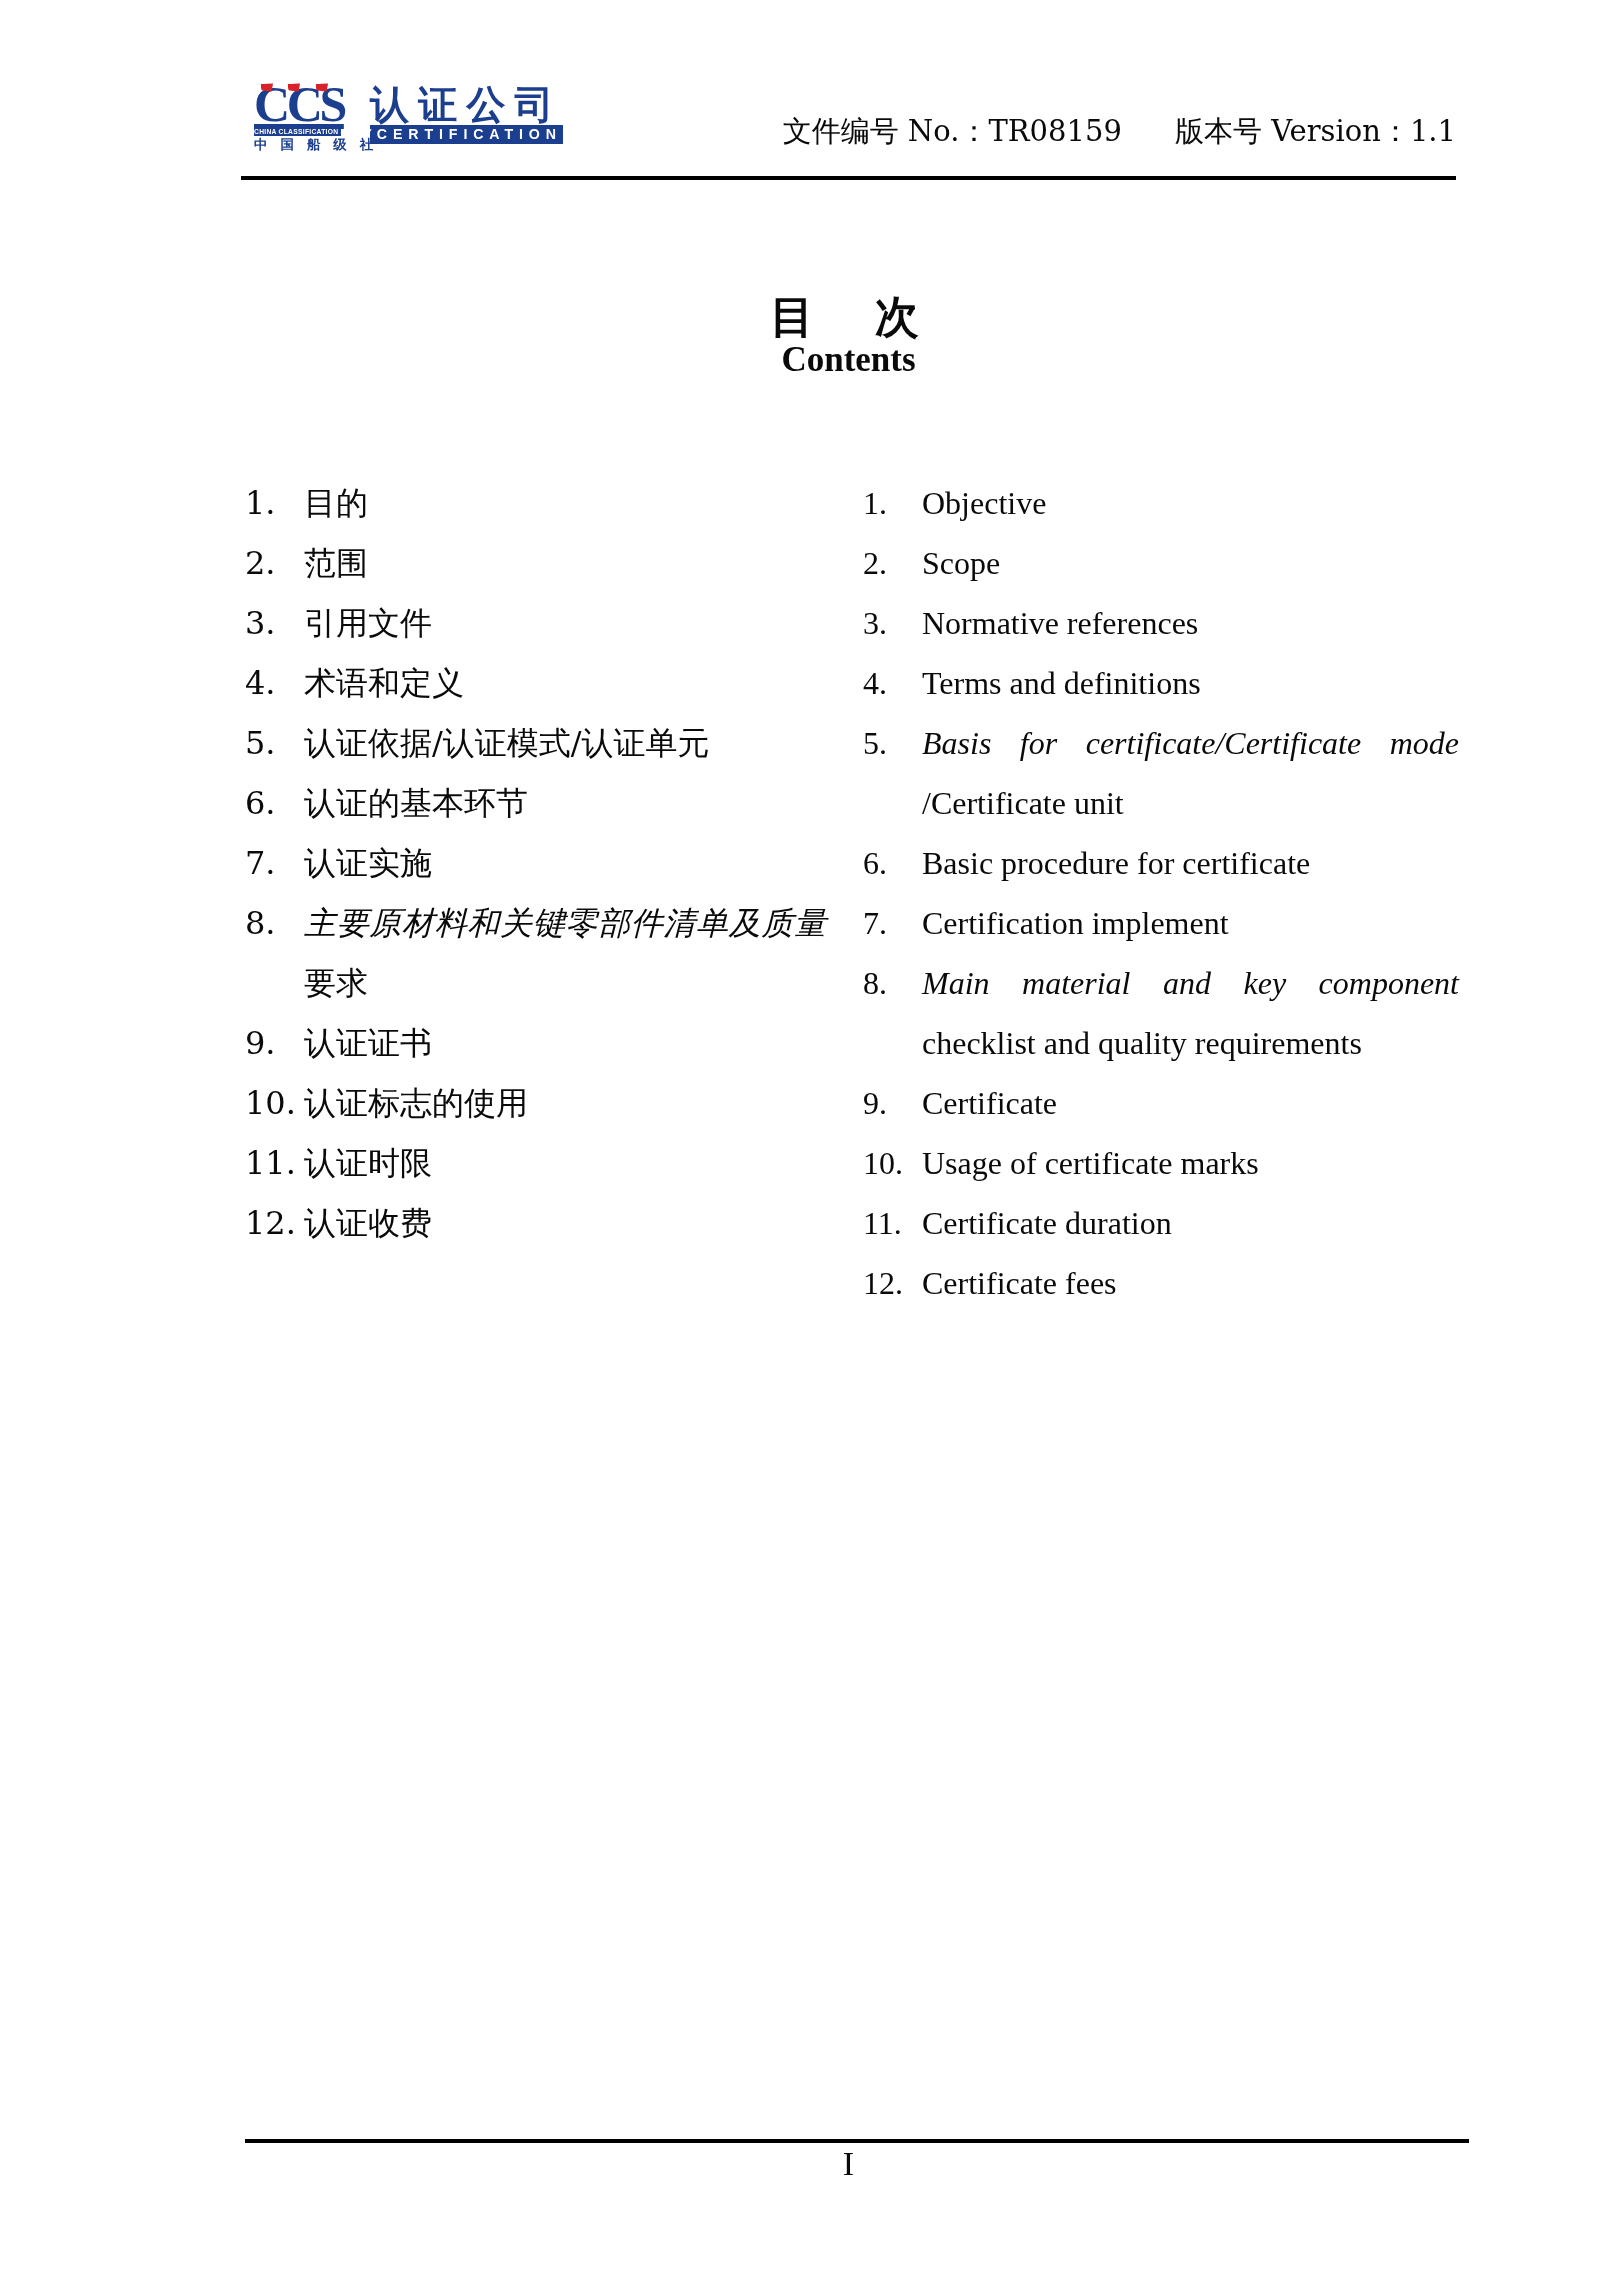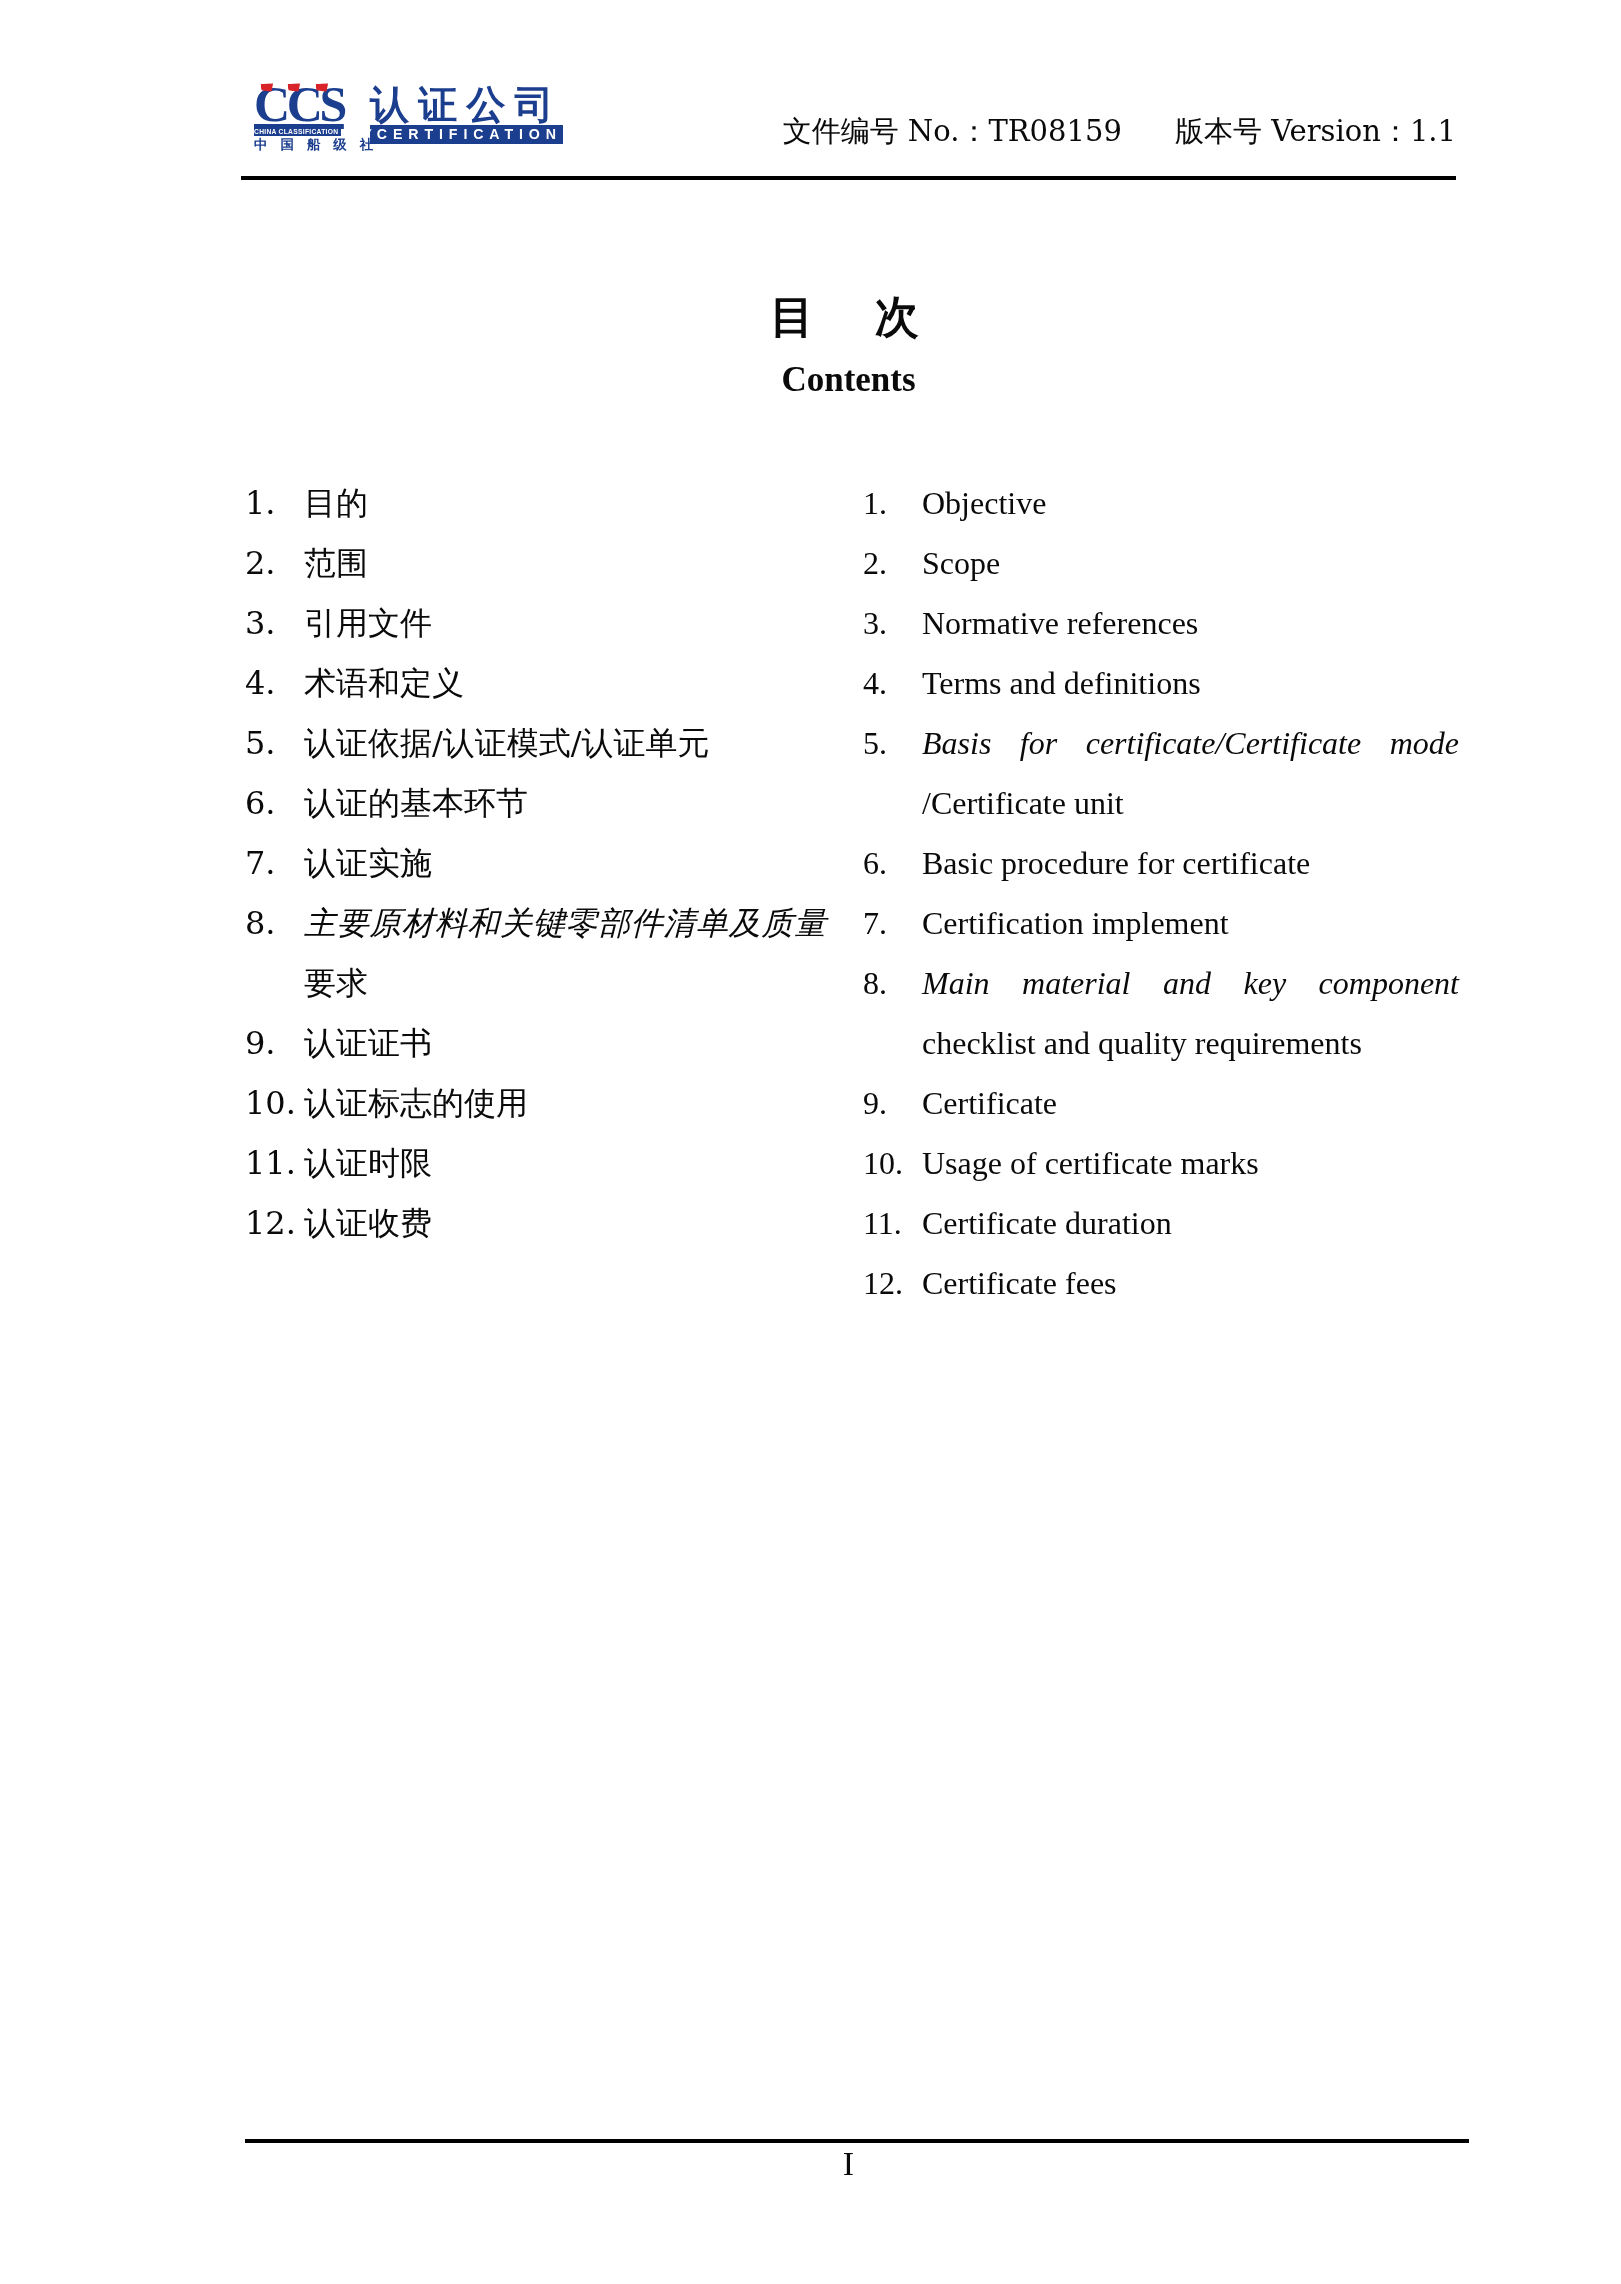--- a/index.html
+++ b/index.html
@@ -65,21 +65,20 @@
   
   .title-zh{
     position:absolute;left:241px;top:292px;width:1215px;
     text-align:center;font-size:44px;line-height:49px;
     letter-spacing:8.4px;font-weight:bold;
   }
   .title-en{
     position:absolute;left:241px;top:340px;width:1215px;
     text-align:center;font-size:35px;line-height:40px;font-weight:bold;
     font-family:"Liberation Serif",serif;
-    margin-top:20px;
   }
 
   
   .toc{position:absolute;left:245px;top:473px;display:flex;}
   .toc-col{display:block;}
   .col-zh{width:581px;}
   .col-en{width:596px;margin-left:37px;}
   .toc-row{display:flex;}
   .toc-num{
     flex:0 0 59px;width:59px;

